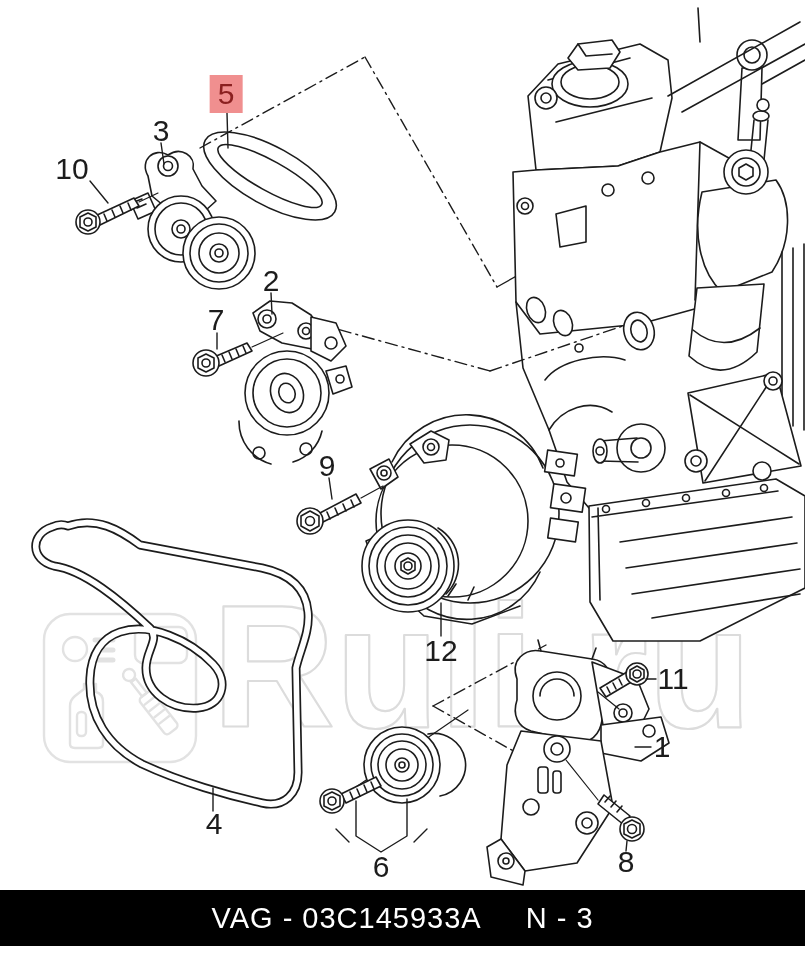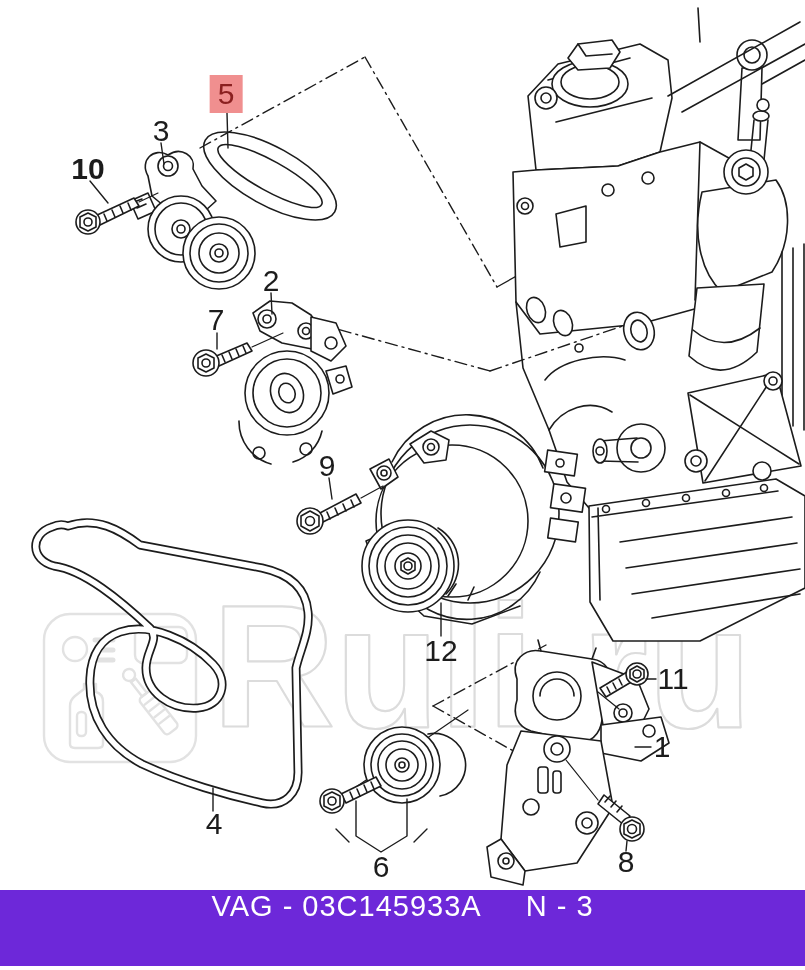--- a/index.html
+++ b/index.html
@@ -4,22 +4,22 @@
 <style>
   html,body{margin:0;padding:0;background:#fff;}
   #stage{position:relative;width:805px;height:970px;background:#fff;overflow:hidden;
          font-family:"Liberation Sans",sans-serif;}
   #art{position:absolute;left:0;top:0;z-index:2;}
   #callout-layer{position:absolute;left:0;top:0;width:805px;height:890px;z-index:3;}
   .callout{position:absolute;transform:translate(-50%,-50%);
            font:400 30px/36px "Liberation Sans",sans-serif;color:#1c1c1c;
            letter-spacing:0;text-align:center;}
   .callout.highlighted{background:#f08f8f;color:#8b2020;padding:1px 8px;}
-  .footer{position:absolute;left:0;top:890px;width:805px;height:76px;background:#6d28d9;
-          z-index:4;display:flex;justify-content:center;gap:44px;
+  .footer{position:absolute;left:0;top:890px;width:805px;height:56px;background:#000000;
+          z-index:4;display:flex;align-items:center;justify-content:center;gap:44px;
           color:#ffffff;font:400 29px "Liberation Sans",sans-serif;letter-spacing:1px;}
 </style>
 </head>
 <body>
 
 <div id="stage">
 
   <svg id="art" width="805" height="970" viewBox="0 0 805 970" fill="none" stroke="#1c1c1c" stroke-width="1.6" stroke-linecap="round" stroke-linejoin="round">
 
     <g stroke="#e2e2e2" stroke-width="2.4">
@@ -285,21 +285,21 @@
   <div id="callout-layer">
       <div class="callout" style="left: 662px; top: 747px;">1</div>
       <div class="callout" style="left: 271px; top: 281px;">2</div>
       <div class="callout" style="left: 161px; top: 131px;">3</div>
       <div class="callout" style="left: 214px; top: 824px;">4</div>
       <div class="callout highlighted" style="left: 226px; top: 94px;">5</div>
       <div class="callout" style="left: 381px; top: 867px;">6</div>
       <div class="callout" style="left: 216px; top: 320px;">7</div>
       <div class="callout" style="left: 626px; top: 862px;">8</div>
       <div class="callout" style="left: 327px; top: 466px;">9</div>
-      <div class="callout" style="left: 88px; top: 169px; font-weight: bold;">10</div>
+      <div class="callout" style="left: 72px; top: 169px;">10</div>
       <div class="callout" style="left: 673px; top: 679px;">11</div>
       <div class="callout" style="left: 441px; top: 651px;">12</div>
     </div>
 
   <div class="footer">
     <span>VAG - 03C145933A</span>
     <span>N - 3</span>
   </div>
 </div>
 

